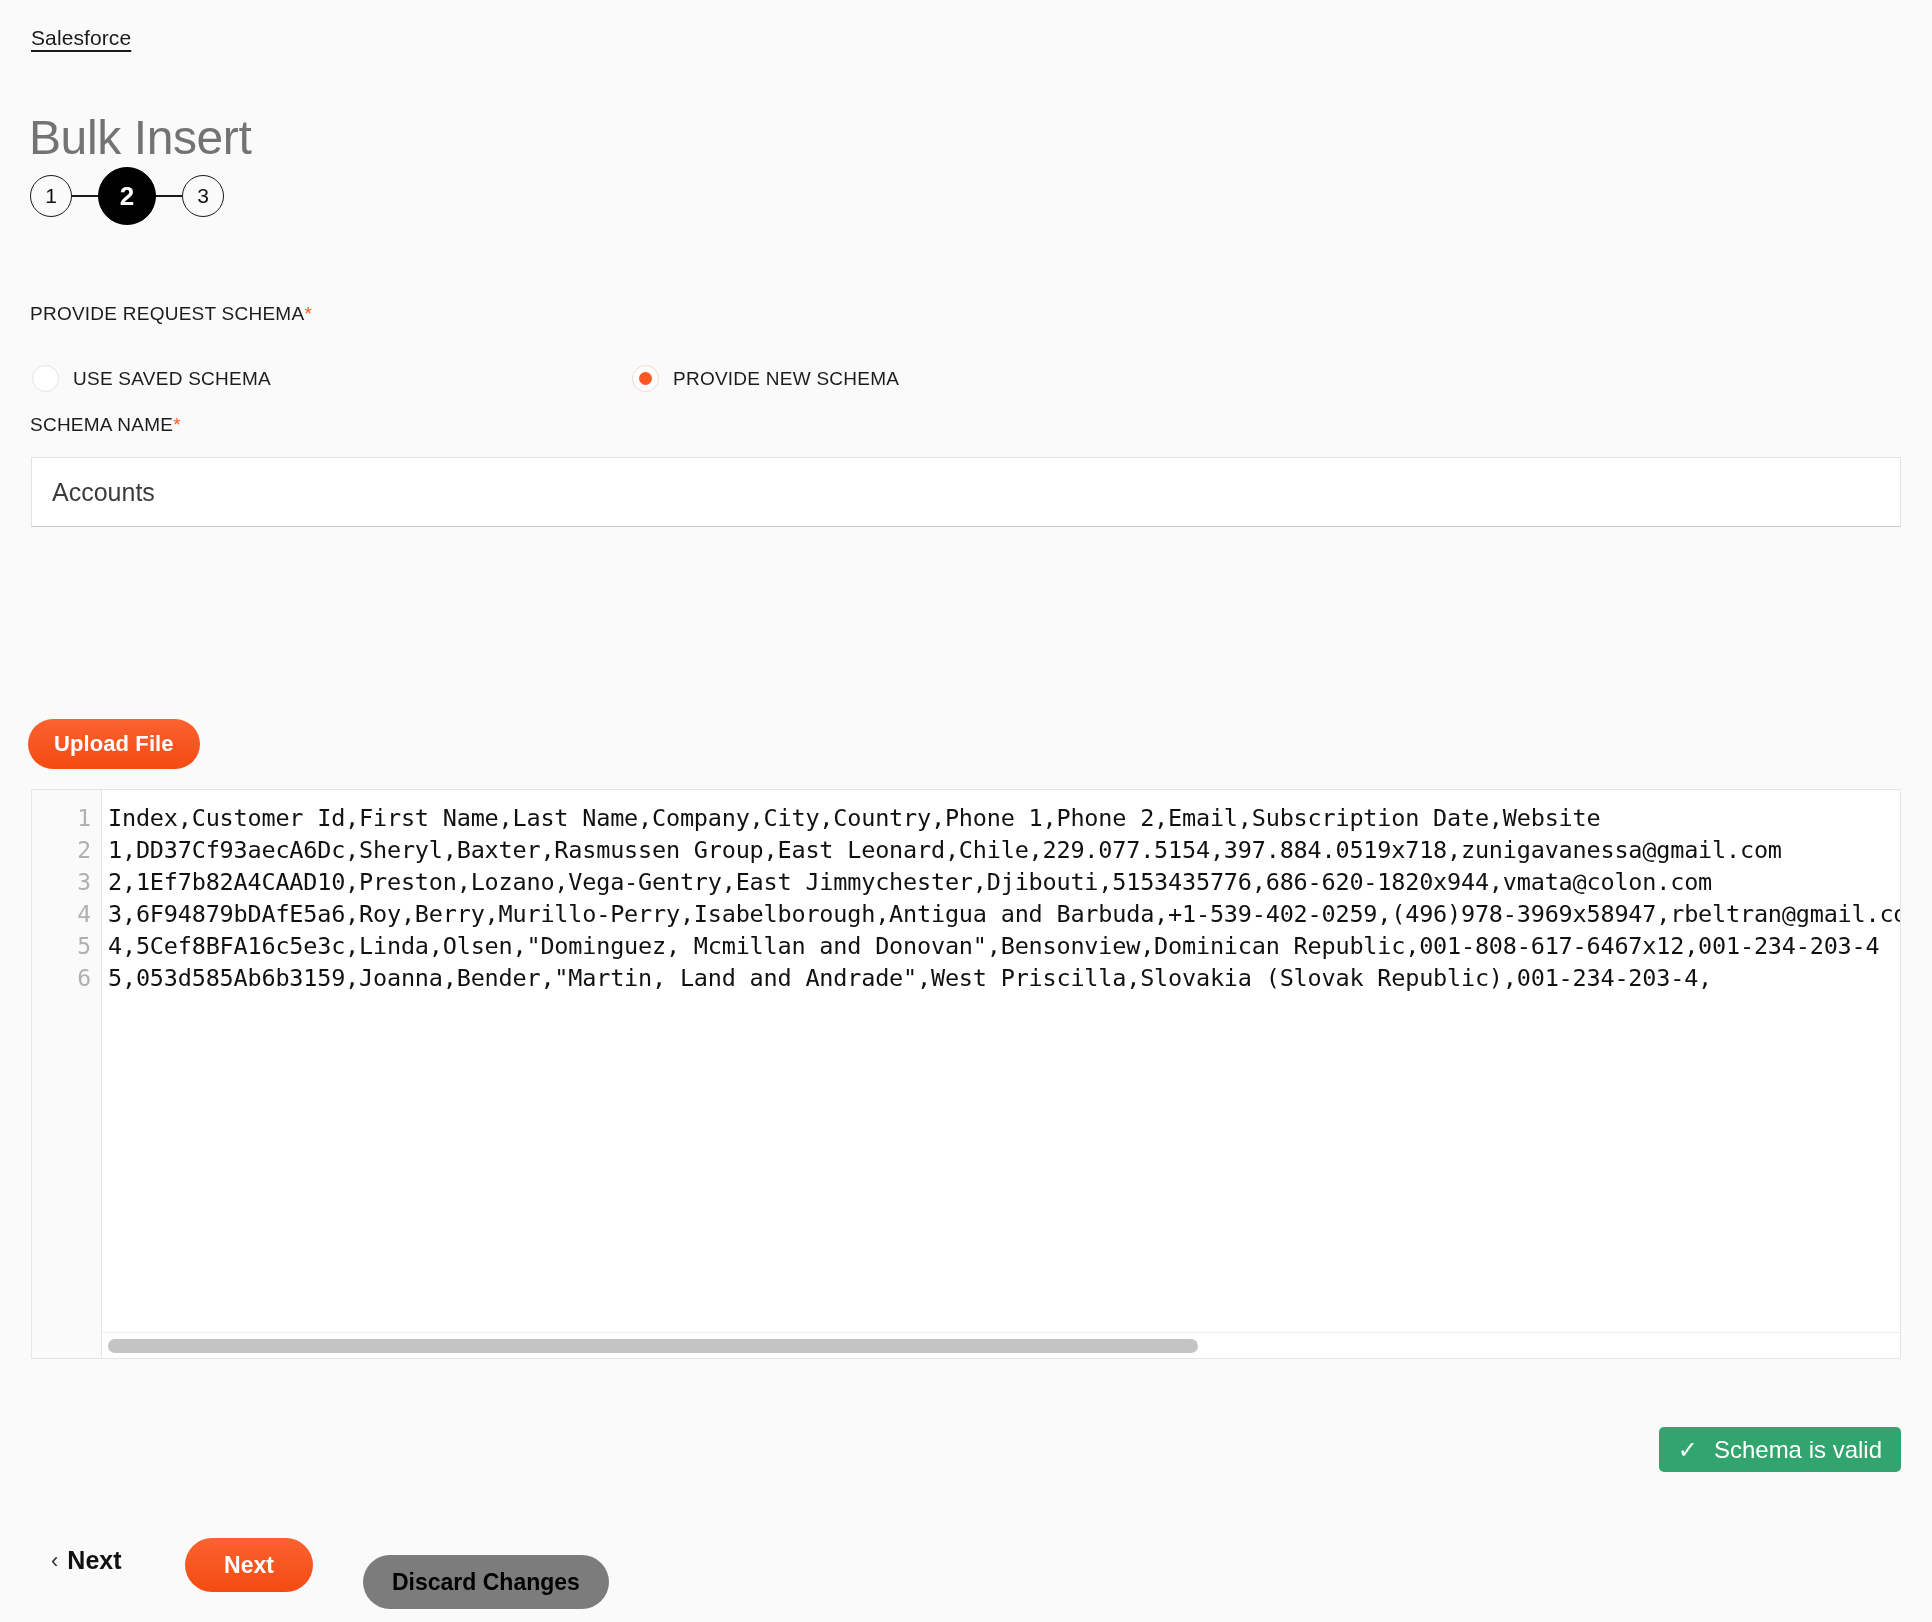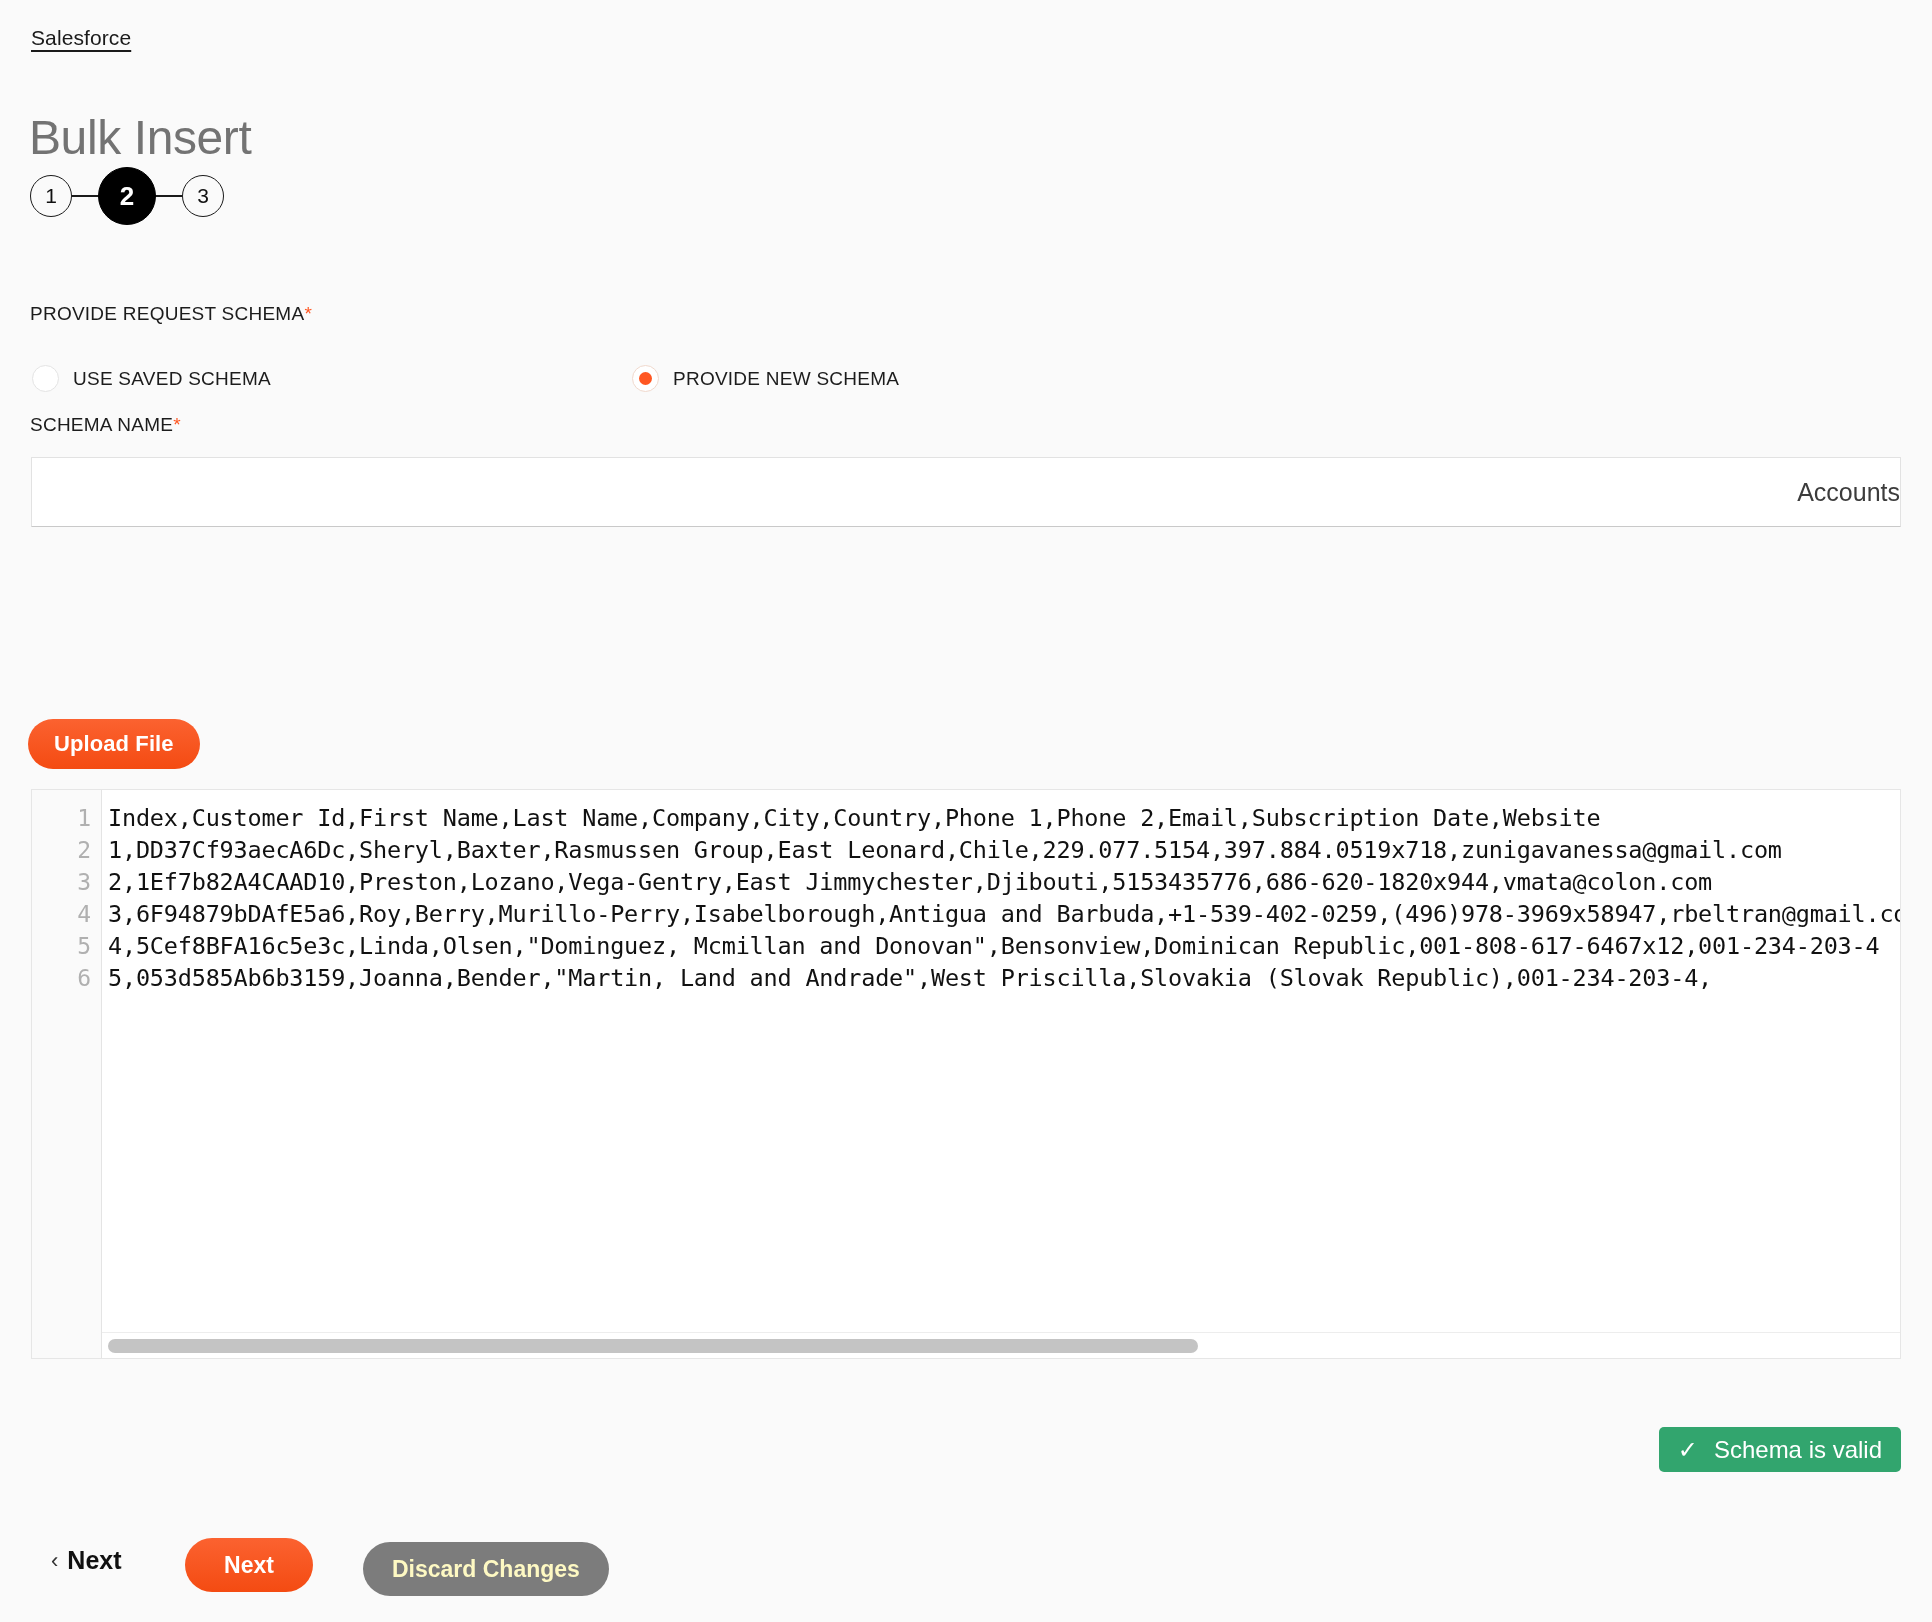--- a/index.html
+++ b/index.html
@@ -76,21 +76,20 @@
   
   .schema-input {
     position: absolute; left: 31px; top: 457px;
     width: 1870px; height: 70px;
     background: #fff; border: 1px solid #e2e2e2;
     border-bottom-color: #c9c9c9;
     font-family: "Liberation Sans", sans-serif;
     font-size: 25px; color: #3c3c3c;
     padding: 0 0 0 20px; outline: none;
     border-radius: 1px;
-    text-align: right;
   }
   .schema-input::placeholder { color: #3c3c3c; }
 
   
   .upload-btn {
     position: absolute; left: 28px; top: 688px;
     height: 50px; padding: 0 26px;
     background: linear-gradient(180deg, #fb6230 0%, #f44b12 100%);
     color: #fff; border: none; border-radius: 25px;
     font-family: "Liberation Sans", sans-serif;
@@ -154,23 +153,23 @@
   .chev { font-size: 22px; font-weight: 400; color: #333; }
   .next-btn {
     position: absolute; left: 185px; top: 5px;
     width: 128px; height: 54px;
     background: linear-gradient(180deg, #fb6230 0%, #f44b12 100%);
     color: #fff; border: none; border-radius: 27px;
     font-family: "Liberation Sans", sans-serif;
     font-size: 23px; font-weight: bold; cursor: pointer;
   }
   .discard-btn {
-    position: absolute; left: 363px; top: 9px;
+    position: absolute; left: 363px; top: 22px;
     height: 54px; padding: 0 29px;
-    background: #7c7c7c; color: #fef9c3; border: none; border-radius: 27px;
+    background: #7c7c7c; color: #000000; border: none; border-radius: 27px;
     font-family: "Liberation Sans", sans-serif;
     font-size: 23px; font-weight: bold; cursor: pointer;
   }
 </style>
 </head>
 <body>
 
 <div class="page">
 
   <a class="breadcrumb">Salesforce</a>

